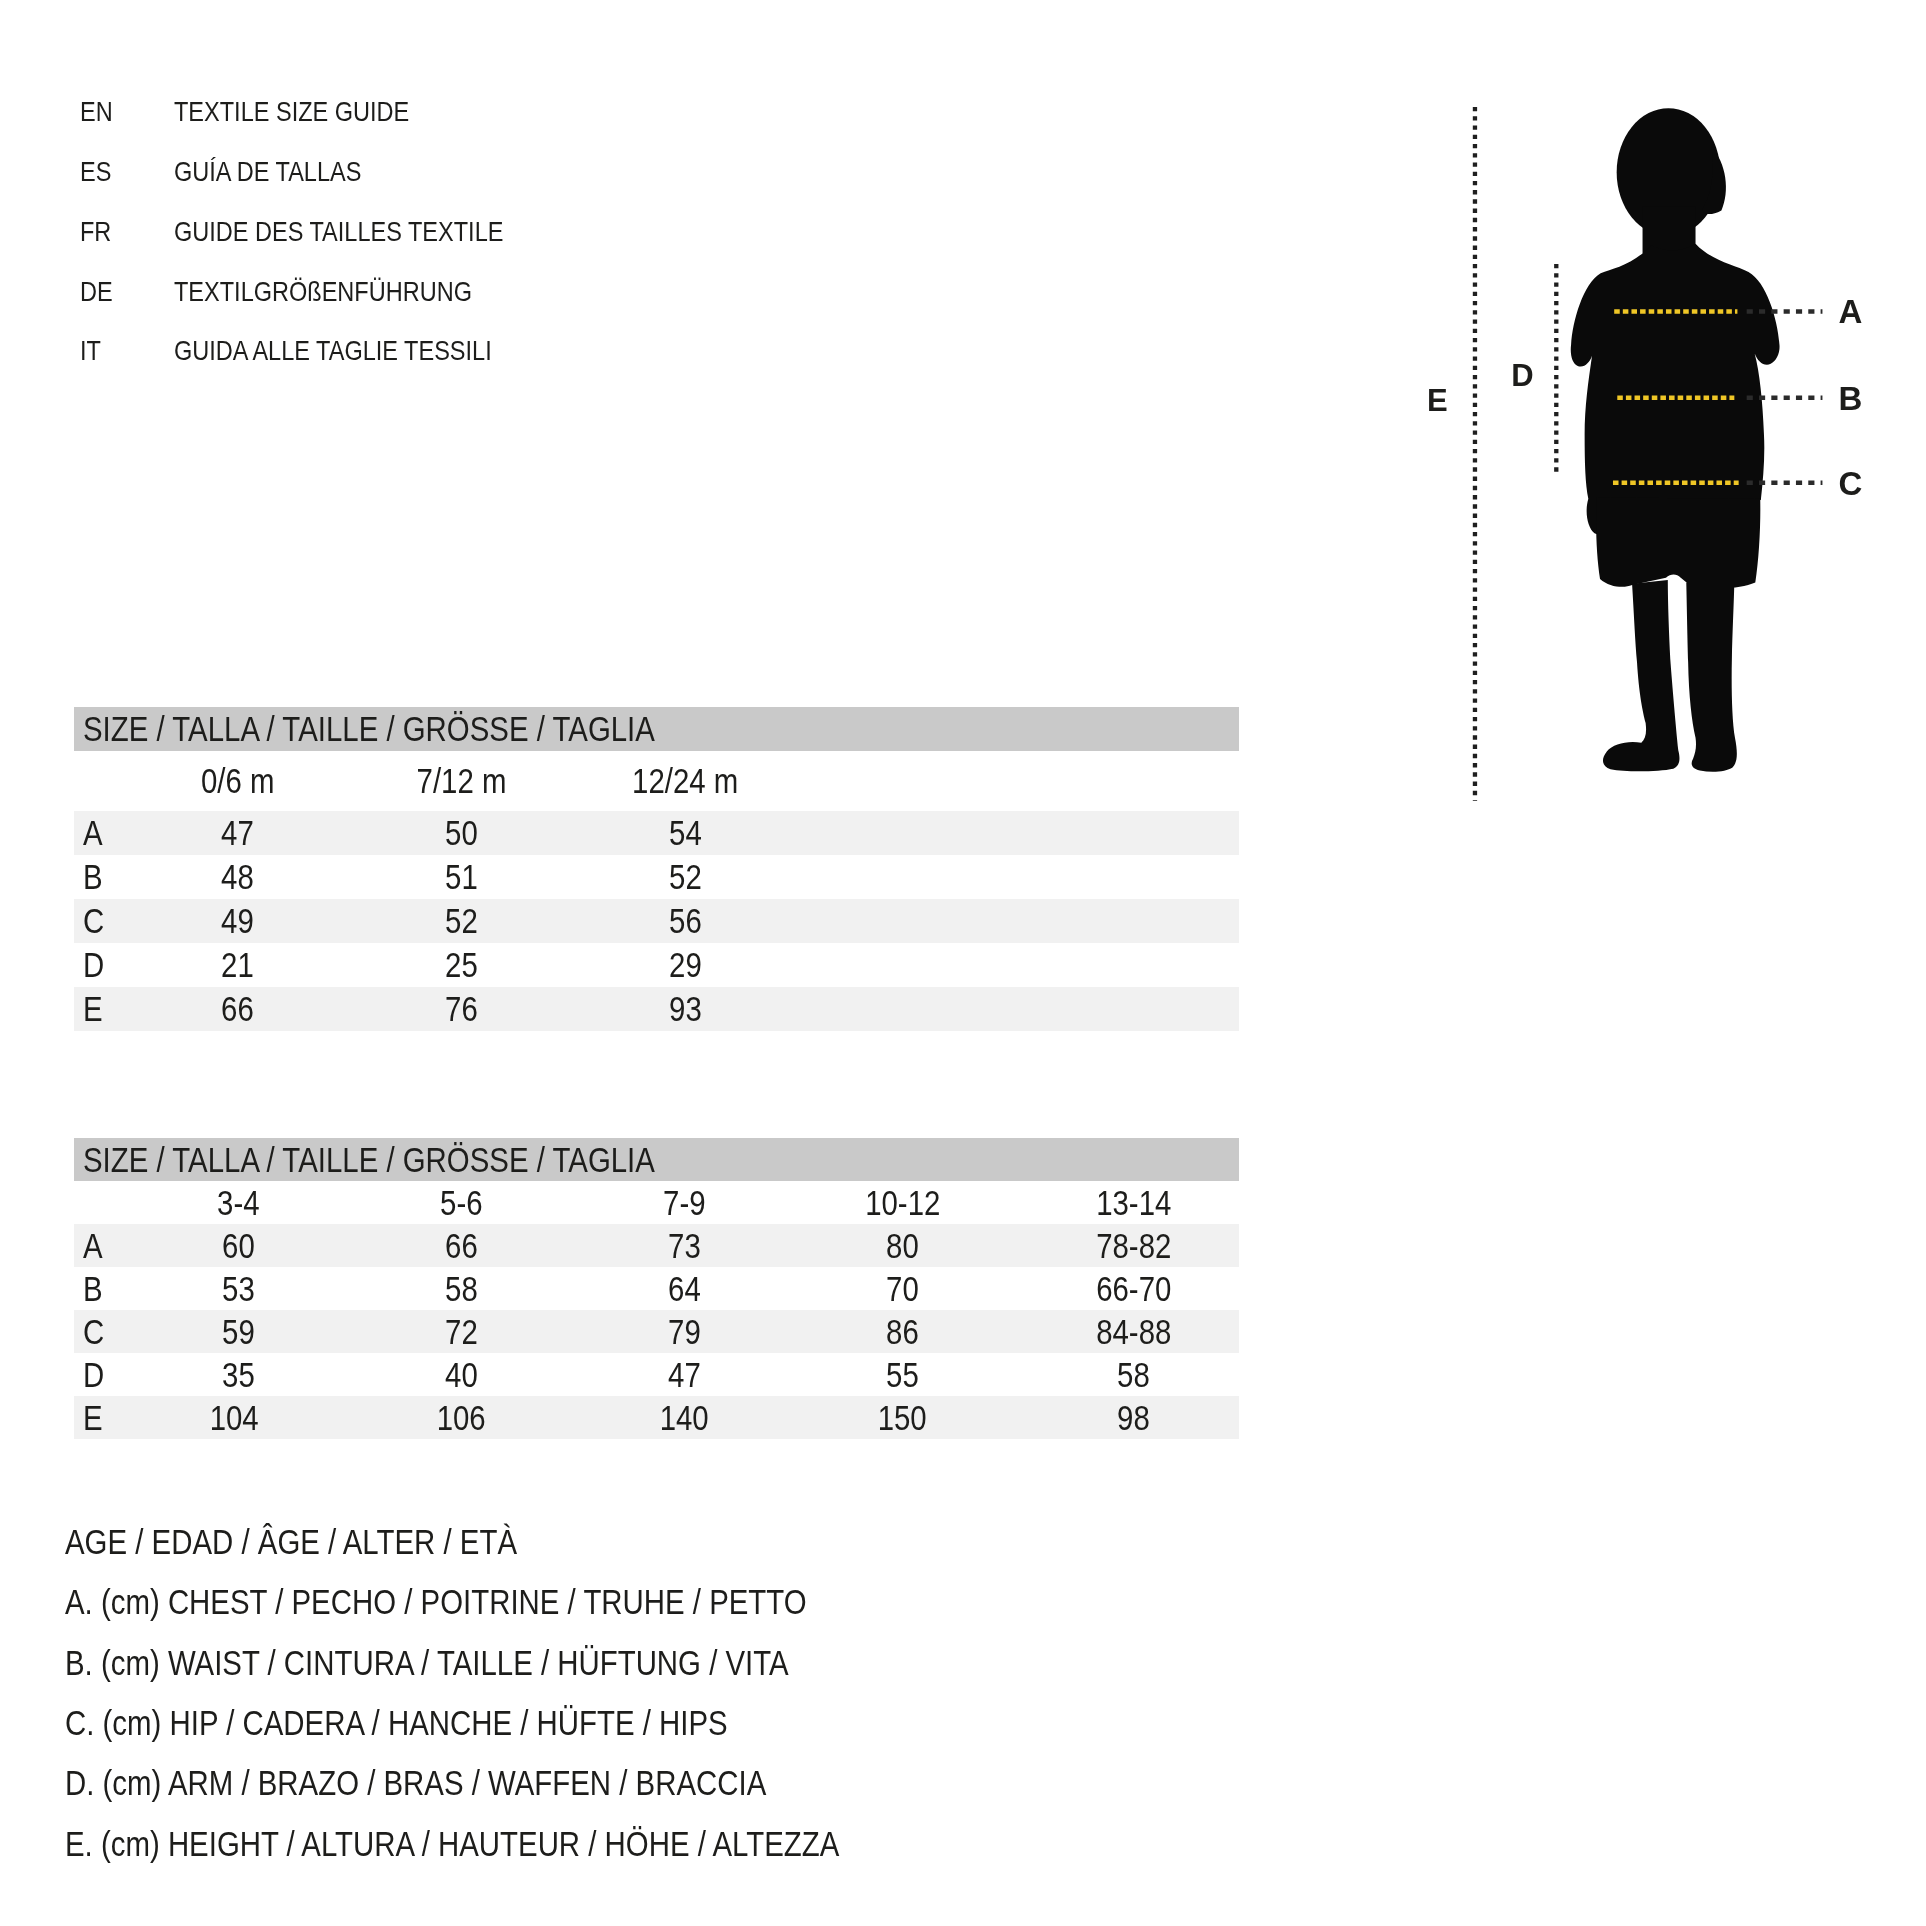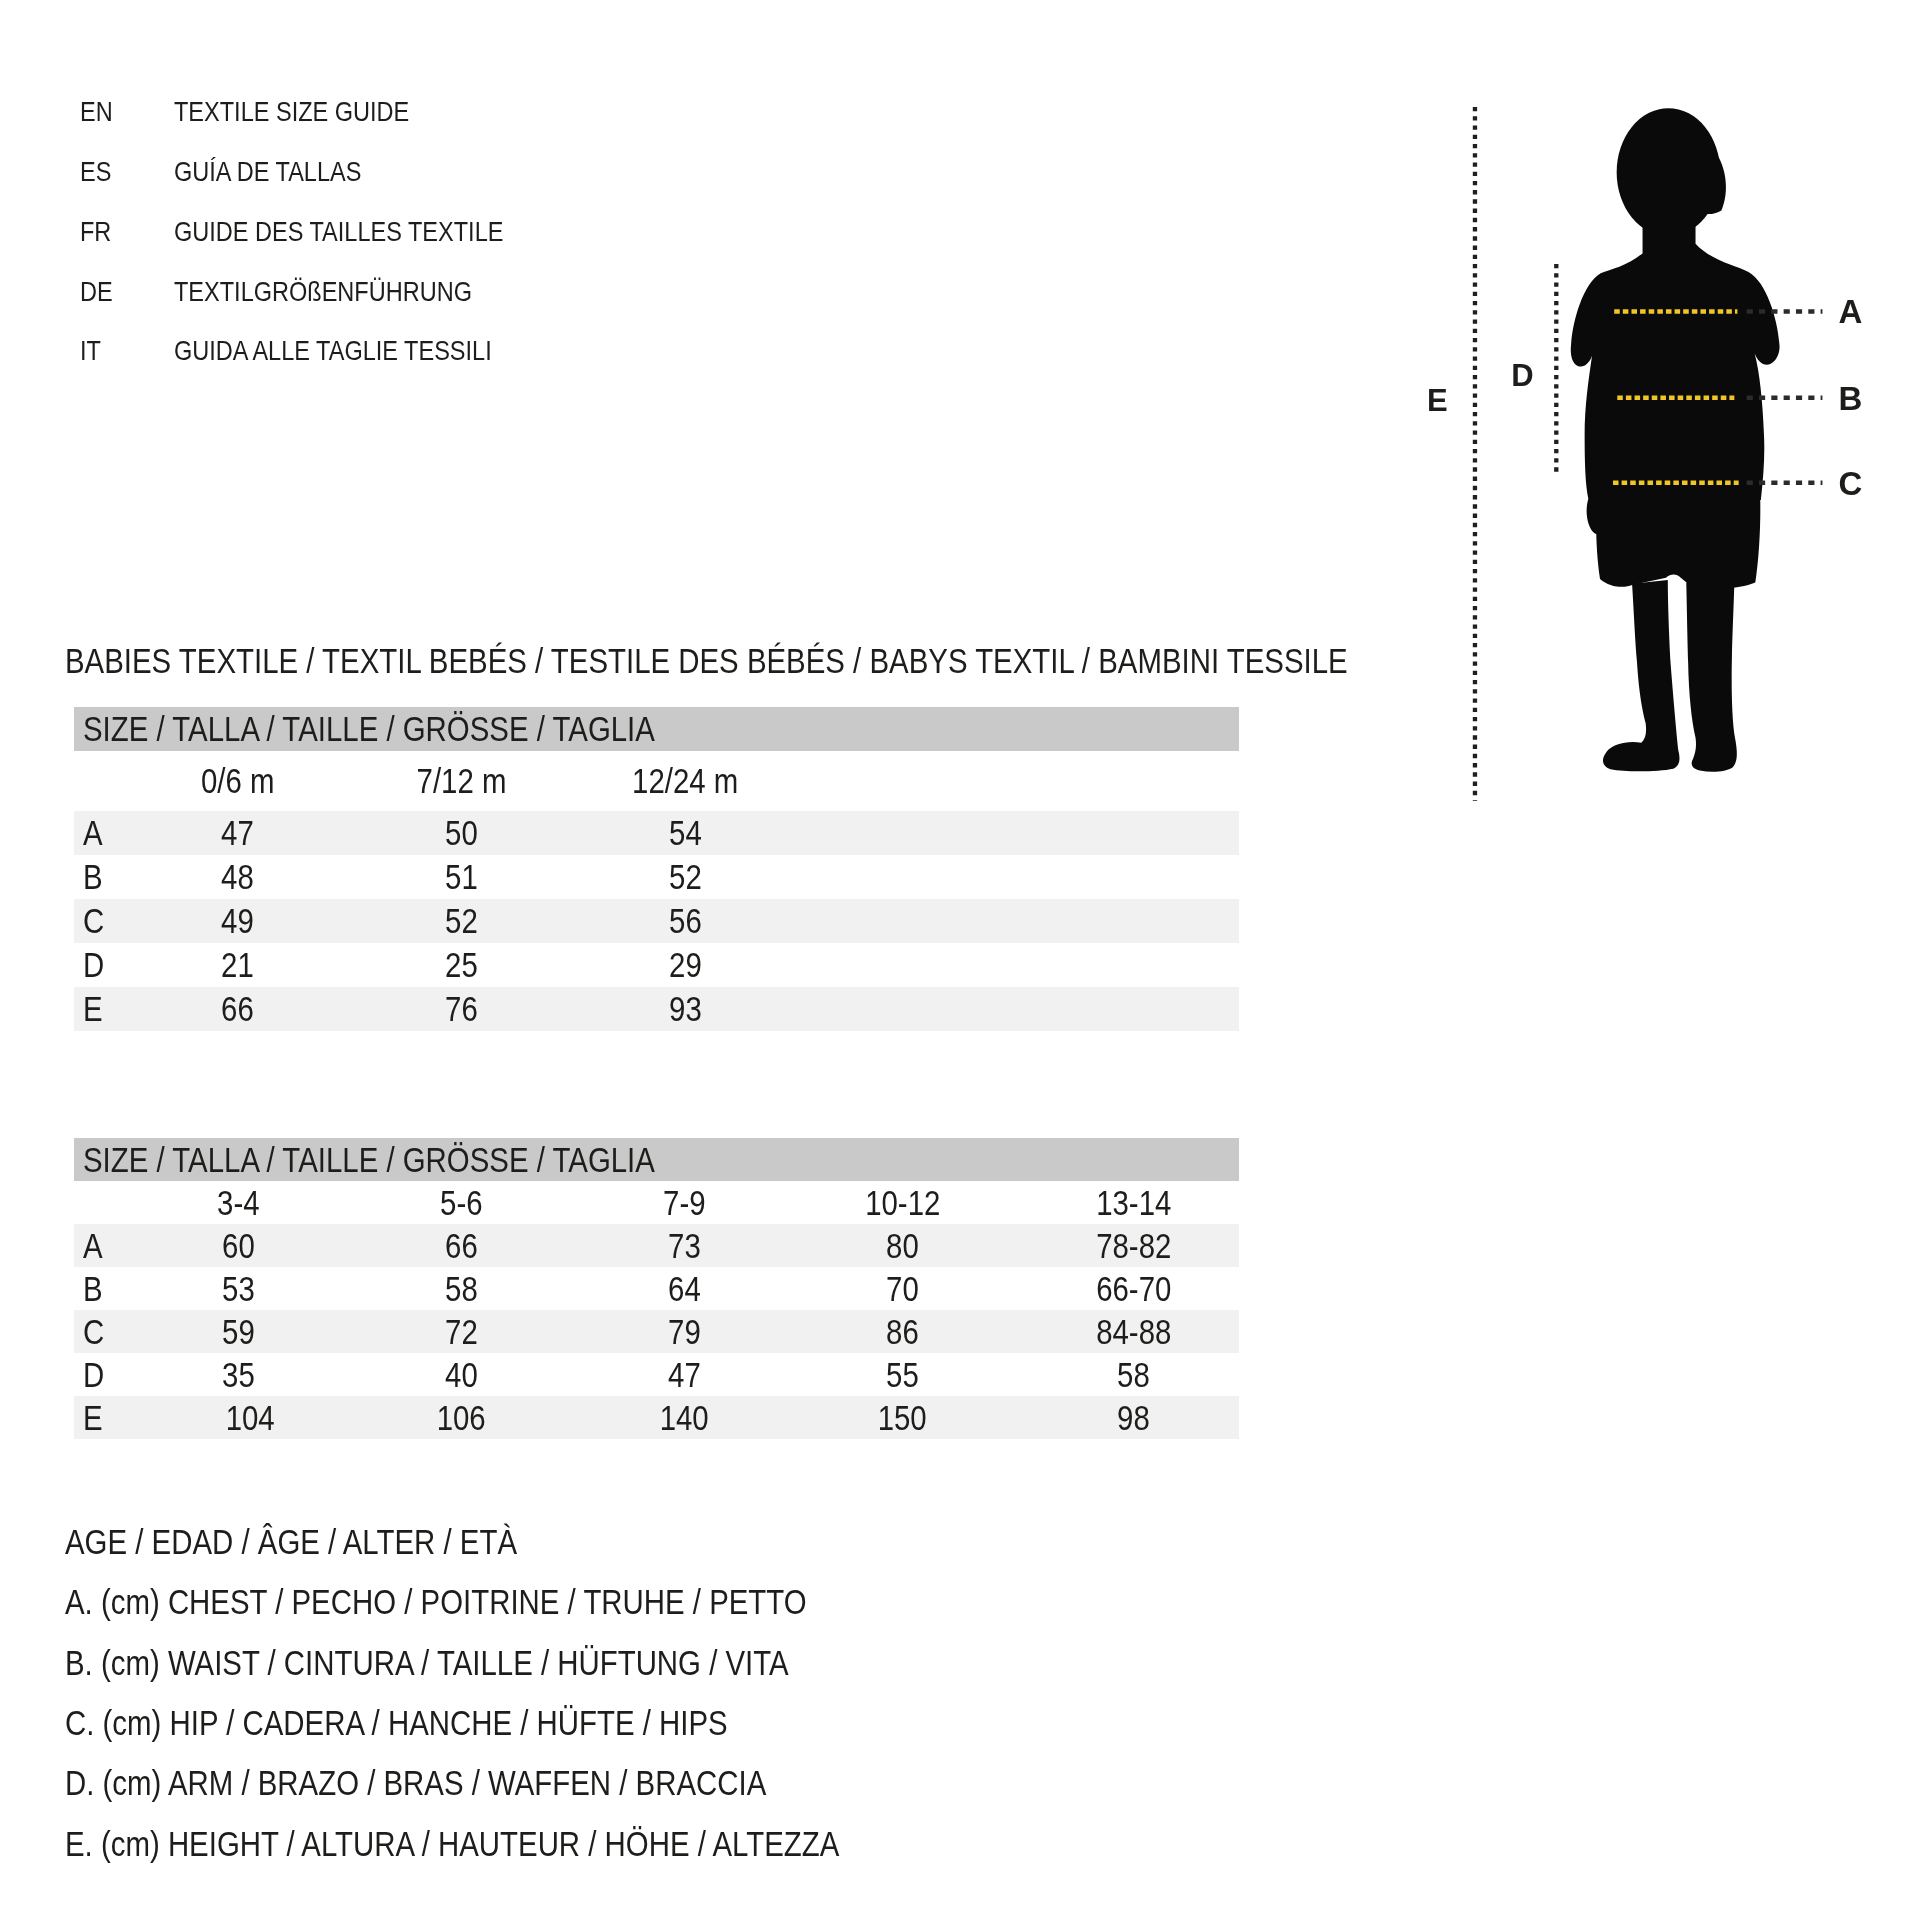--- a/index.html
+++ b/index.html
@@ -114,23 +114,20 @@
     <line x1="535" y1="506" x2="658" y2="506" stroke="#2b2b2b" stroke-width="7" stroke-dasharray="10 10"></line>
     <line x1="318" y1="644" x2="522" y2="644" stroke="#efc626" stroke-width="7" stroke-dasharray="9 5"></line>
     <line x1="535" y1="644" x2="658" y2="644" stroke="#2b2b2b" stroke-width="7" stroke-dasharray="10 10"></line>
   </svg>
   <span class="dlab abc" style="left:1851px;top:312px">A</span>
   <span class="dlab abc" style="left:1851px;top:399px">B</span>
   <span class="dlab abc" style="left:1851px;top:484px">C</span>
   <span class="dlab de" style="left:1523px;top:376px">D</span>
   <span class="dlab de" style="left:1438px;top:401px">E</span>
 
-  <div class="sect" style="top:641px">
-    <span class="cond">BABIES TEXTILE / TEXTIL BEBÉS / TESTILE DES BÉBÉS / BABYS TEXTIL / BAMBINI TESSILE</span>
-  </div>
   <div class="tbl" style="top:707px;height:311px">
     <div class="gbar" style="top:0;height:44px">
       <span class="pad"><span class="cond">SIZE / TALLA / TAILLE / GRÖSSE / TAGLIA</span></span>
     </div>
     <div id="babies-rows" class="rowsbox" style="top:44px">
         <div class="trow" style="height: 60px;">
           <span class="cell" style="left: 71px;"><span class="cond cc">0/6 m</span></span>
           <span class="cell" style="left: 295px; text-decoration: underline;"><span class="cond cc">7/12 m</span></span>
           <span class="cell" style="left: 519px;"><span class="cond cc">12/24 m</span></span>
         </div>
@@ -206,21 +203,21 @@
         <div class="trow" style="height: 43px;">
           <span class="rl"><span class="cond">D</span></span>
           <span class="cell" style="left: 72px;"><span class="cond cc">35</span></span>
           <span class="cell" style="left: 295px;"><span class="cond cc">40</span></span>
           <span class="cell" style="left: 518px;"><span class="cond cc">47</span></span>
           <span class="cell" style="left: 736px;"><span class="cond cc">55</span></span>
           <span class="cell" style="left: 967px;"><span class="cond cc">58</span></span>
         </div>
         <div class="trow stripe" style="height: 43px;">
           <span class="rl"><span class="cond">E</span></span>
-          <span class="cell" style="left: 84px;"><span class="cond cc">104</span></span>
+          <span class="cell" style="left: 68px;"><span class="cond cc">104</span></span>
           <span class="cell" style="left: 295px;"><span class="cond cc">106</span></span>
           <span class="cell" style="left: 518px;"><span class="cond cc">140</span></span>
           <span class="cell" style="left: 736px;"><span class="cond cc">150</span></span>
           <span class="cell" style="left: 967px;"><span class="cond cc">98</span></span>
         </div>
       </div>
   </div>
 
   <div>
     <div class="leg" style="top:1522px"><span class="cond">AGE / EDAD / ÂGE / ALTER / ETÀ</span></div>

